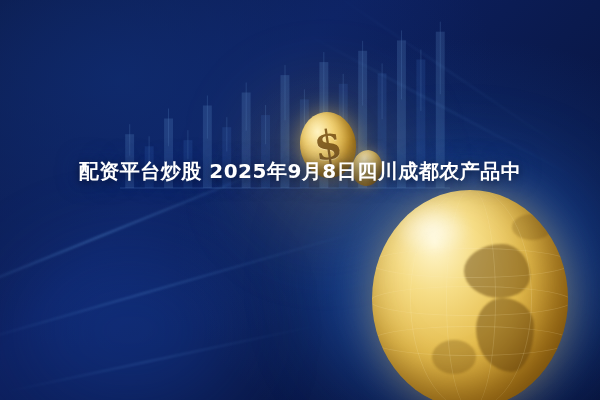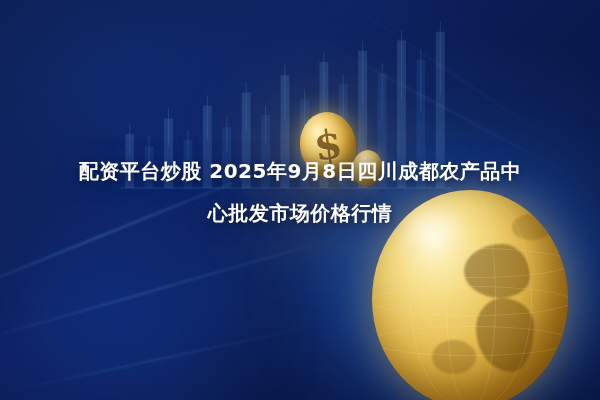--- a/index.html
+++ b/index.html
@@ -218,16 +218,15 @@
     <div class="spec"></div>
   </div>
 
   <div class="coin">
     <span class="dollar">$</span>
   </div>
   <div class="coin-small"></div>
 
   <div class="headline">
     <span class="line">配资平台炒股 2025年9月8日四川成都农产品中</span>
-    <span class="line">心批发市场价格行情</span>
   </div>
 
 </div>
 
 </body></html>

